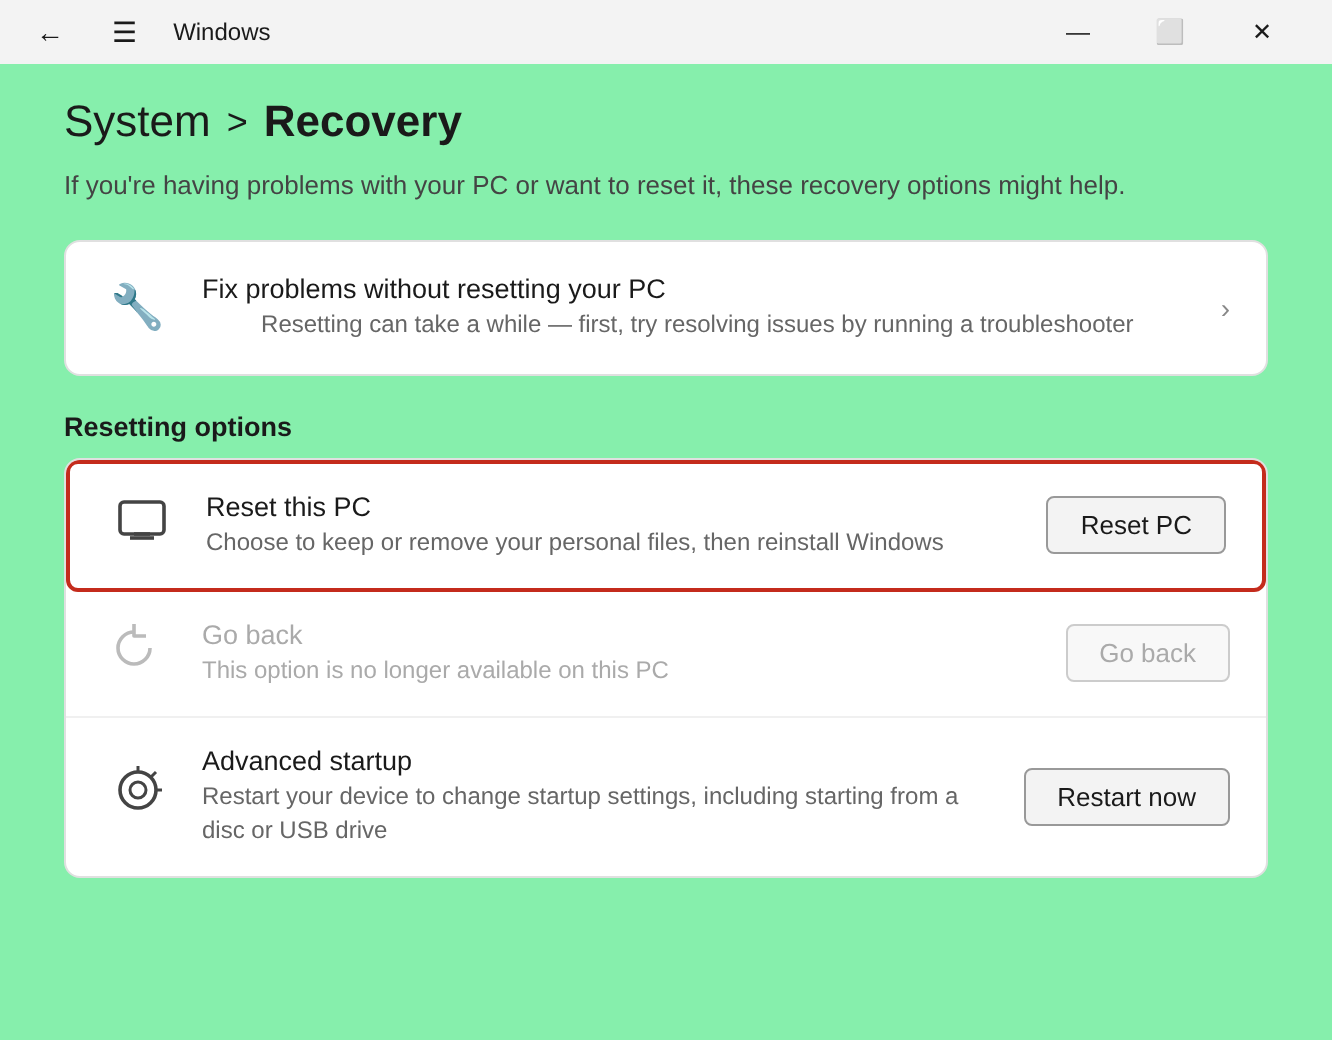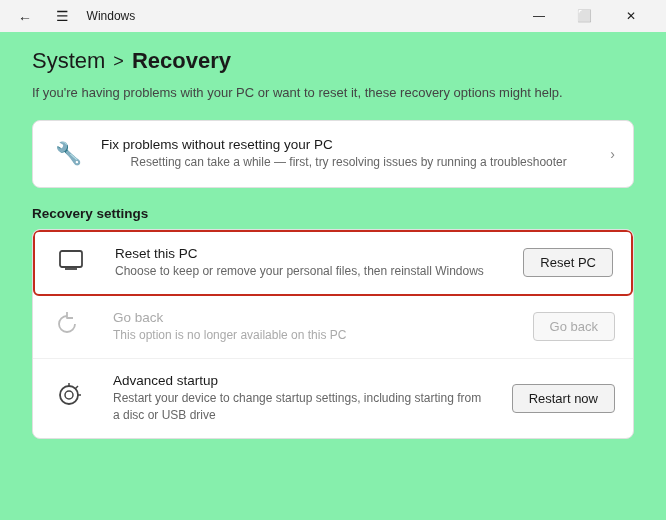--- a/index.html
+++ b/index.html
@@ -131,21 +131,21 @@
     .recovery-card {
       background: #ffffff;
       border-radius: 8px;
       border: 1px solid #e0e0e0;
       overflow: hidden;
       margin-bottom: 3px;
     }
     .recovery-row {
       display: flex;
       align-items: center;
-      gap: 26px;
+      gap: 14px;
       padding: 14px 18px;
       border-bottom: 1px solid #f0f0f0;
     }
     .recovery-row:last-child { border-bottom: none; justify-content: flex-end; }
     .recovery-row.reset-row {
       border: 2px solid #c42b1c;
       border-radius: 6px;
     }
     .recovery-row-icon {
       font-size: 22px;
@@ -221,21 +221,21 @@
 
   <div class="card">
     <div class="card-icon">🔧</div>
     <div class="card-text">
       <div class="card-title">Fix problems without resetting your PC</div>
       <div class="card-desc">Resetting can take a while — first, try resolving issues by running a troubleshooter</div>
     </div>
     <span class="card-chevron">›</span>
   </div>
 
-  <div class="section-label">Recovery settings</div>
+  <div class="section-label">Resetting options</div>
 
   <div class="recovery-card">
 
     <div class="recovery-row reset-row">
       <div class="recovery-row-icon">
         <svg width="28" height="28" viewBox="0 0 28 28" fill="none">
           <rect x="3" y="5" width="22" height="16" rx="2" stroke="#444" stroke-width="1.8" fill="none"></rect>
           <line x1="10" y1="21" x2="18" y2="21" stroke="#444" stroke-width="1.8"></line>
           <line x1="8" y1="23" x2="20" y2="23" stroke="#444" stroke-width="1.8"></line>
         </svg>

